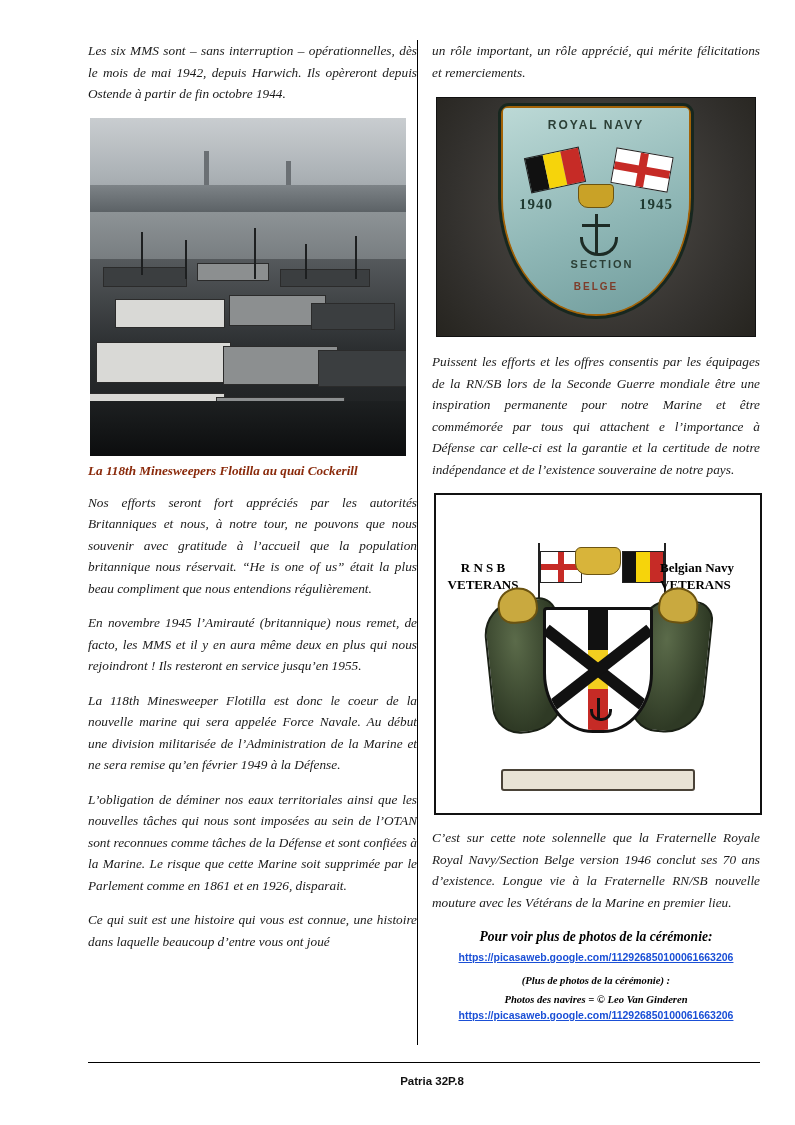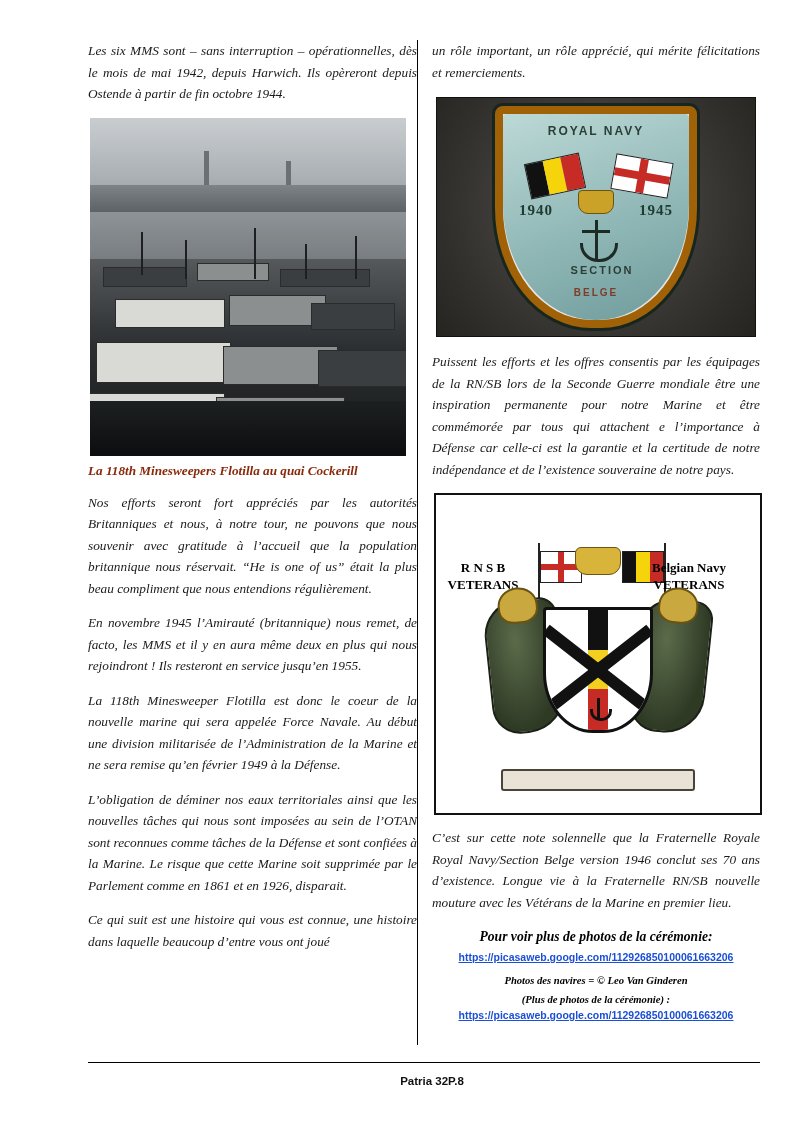--- a/index.html
+++ b/index.html
@@ -113,22 +113,22 @@
   }
   .badge-bg{
     position:absolute;inset:0;
     background:radial-gradient(circle at 50% 45%, #56524d 0%, #33312e 70%, #26241f 100%);
   }
   .shield{
     position:absolute;
     left:50%;top:8px;
     transform:translateX(-50%);
     width:186px;height:206px;
-    background:#e5e5e5;
-    border:8px solid #a16207;
+    background:#a3a3a3;
+    border:2px solid #a16207;
     border-radius:8px 8px 96px 96px/8px 8px 120px 120px;
     box-shadow:0 0 0 3px #17271f;
     text-decoration:underline;
   }
   .shield-inner{
     position:absolute;inset:0;
     background:linear-gradient(160deg,#bcd9d6,#8fb7b6 55%,#6f9b9b);
     border-radius:4px 4px 92px 92px/4px 4px 116px 116px;
   }
   .royal-navy-txt{
@@ -205,24 +205,24 @@
     position:relative;
     overflow:hidden;
   }
   .crest-left-txt{
     position:absolute;left:4px;top:64px;
     font-family:"Liberation Serif", serif;
     font-weight:bold;font-size:13px;line-height:17px;
     text-align:center;width:86px;
   }
   .crest-right-txt{
-    position:absolute;right:26px;top:64px;
+    position:absolute;right:10px;top:64px;
     font-family:"Liberation Serif", serif;
     font-weight:bold;font-size:13px;line-height:17px;
-    text-align:center;width:90px;
+    text-align:left;width:90px;
   }
   .crest-flag-uk{
     position:absolute;left:104px;top:56px;width:40px;height:30px;
     background:#fff;border:1px solid #222;overflow:hidden;
   }
   .crest-flag-uk .cv{position:absolute;left:50%;top:0;width:6px;height:100%;margin-left:-3px;background:#c62b26;}
   .crest-flag-uk .ch{position:absolute;top:50%;left:0;height:6px;width:100%;margin-top:-3px;background:#c62b26;}
   .crest-pole{
     position:absolute;width:2px;background:#222;
   }
@@ -439,22 +439,22 @@
           </div>
           <div class="ribbon"></div>
         </div>
 
         <p class="body-text" style="margin-top:12px;">C’est sur cette note solennelle que la Fraternelle Royale Royal Navy/Section Belge version 1946 conclut ses 70 ans d’existence.   Longue vie à la Fraternelle RN/SB nouvelle mouture avec les Vétérans de la Marine en premier lieu.</p>
 
         <div class="cta">Pour voir plus de photos de la cérémonie:</div>
 
         <a class="link" href="#">https://picasaweb.google.com/112926850100061663206</a>
 
+        <div class="small-credit">(Plus de photos de la cérémonie) :</div>
         <div class="small-credit">Photos des navires = © Leo Van Ginderen</div>
-        <div class="small-credit">(Plus de photos de la cérémonie) :</div>
 
         <a class="link" href="#">https://picasaweb.google.com/112926850100061663206</a>
       </div>
 
     </div>
   </div>
 
   <div class="footer-rule"></div>
   <div class="footer">
     <span>Patria 32</span>

